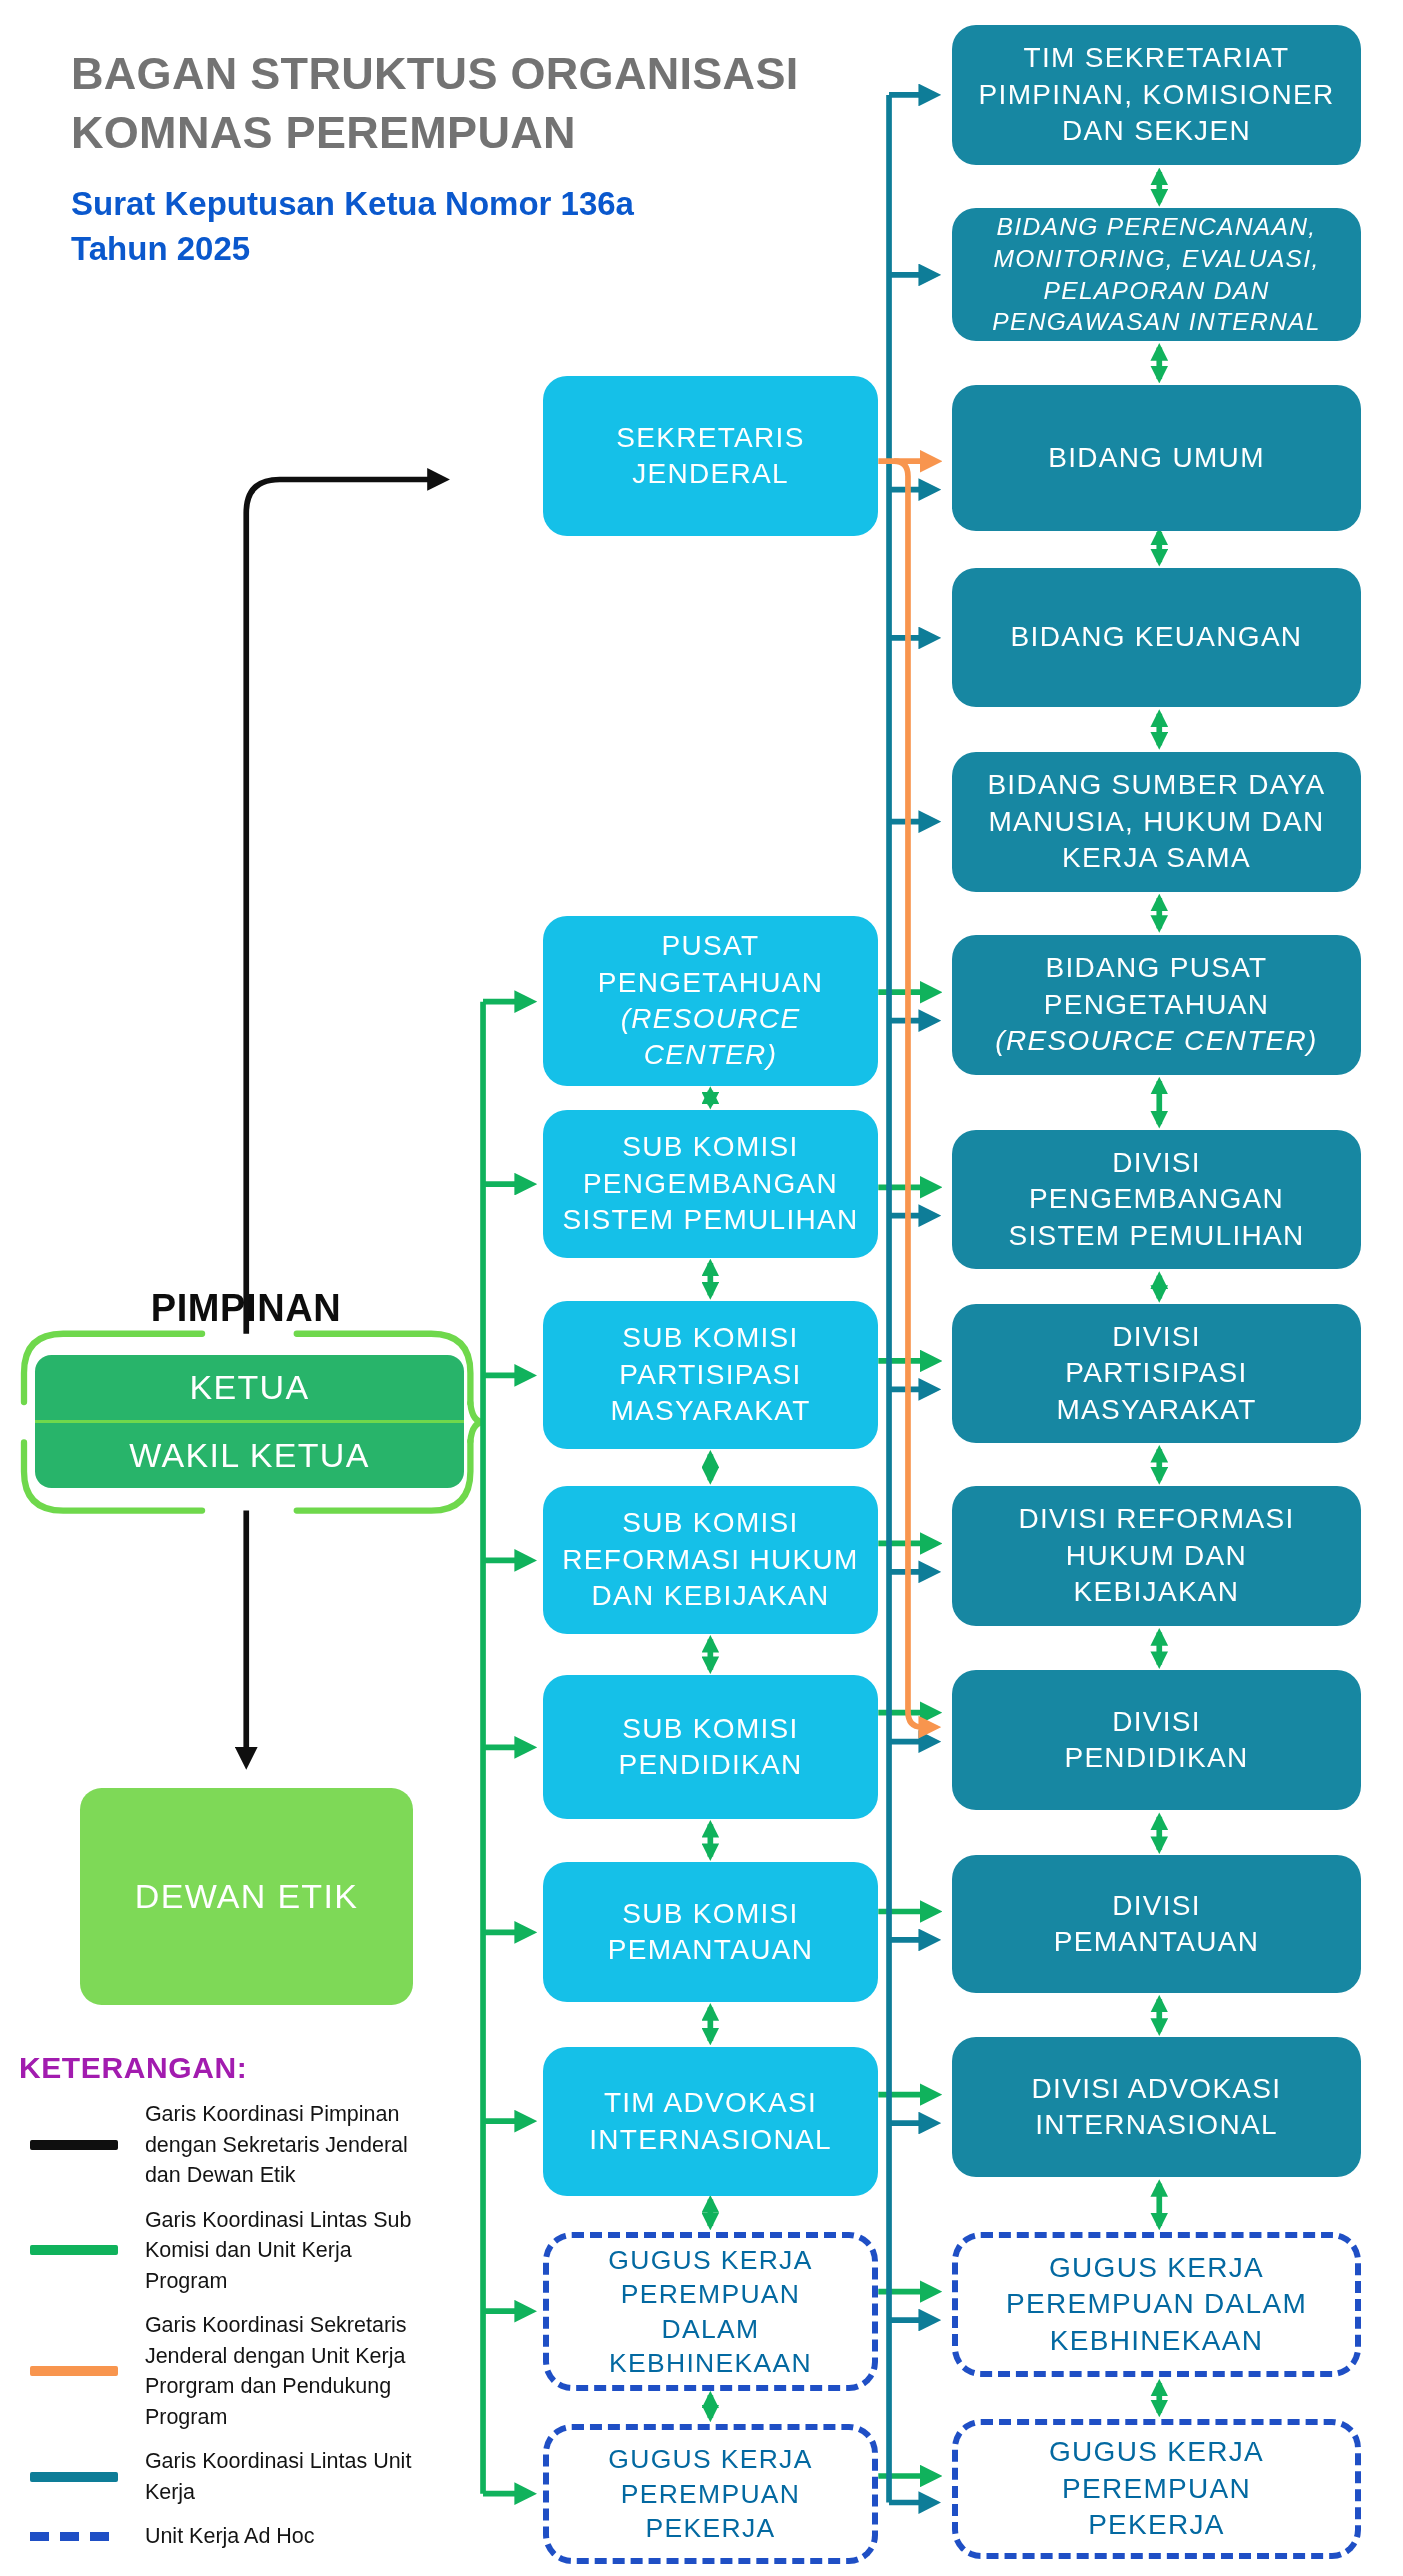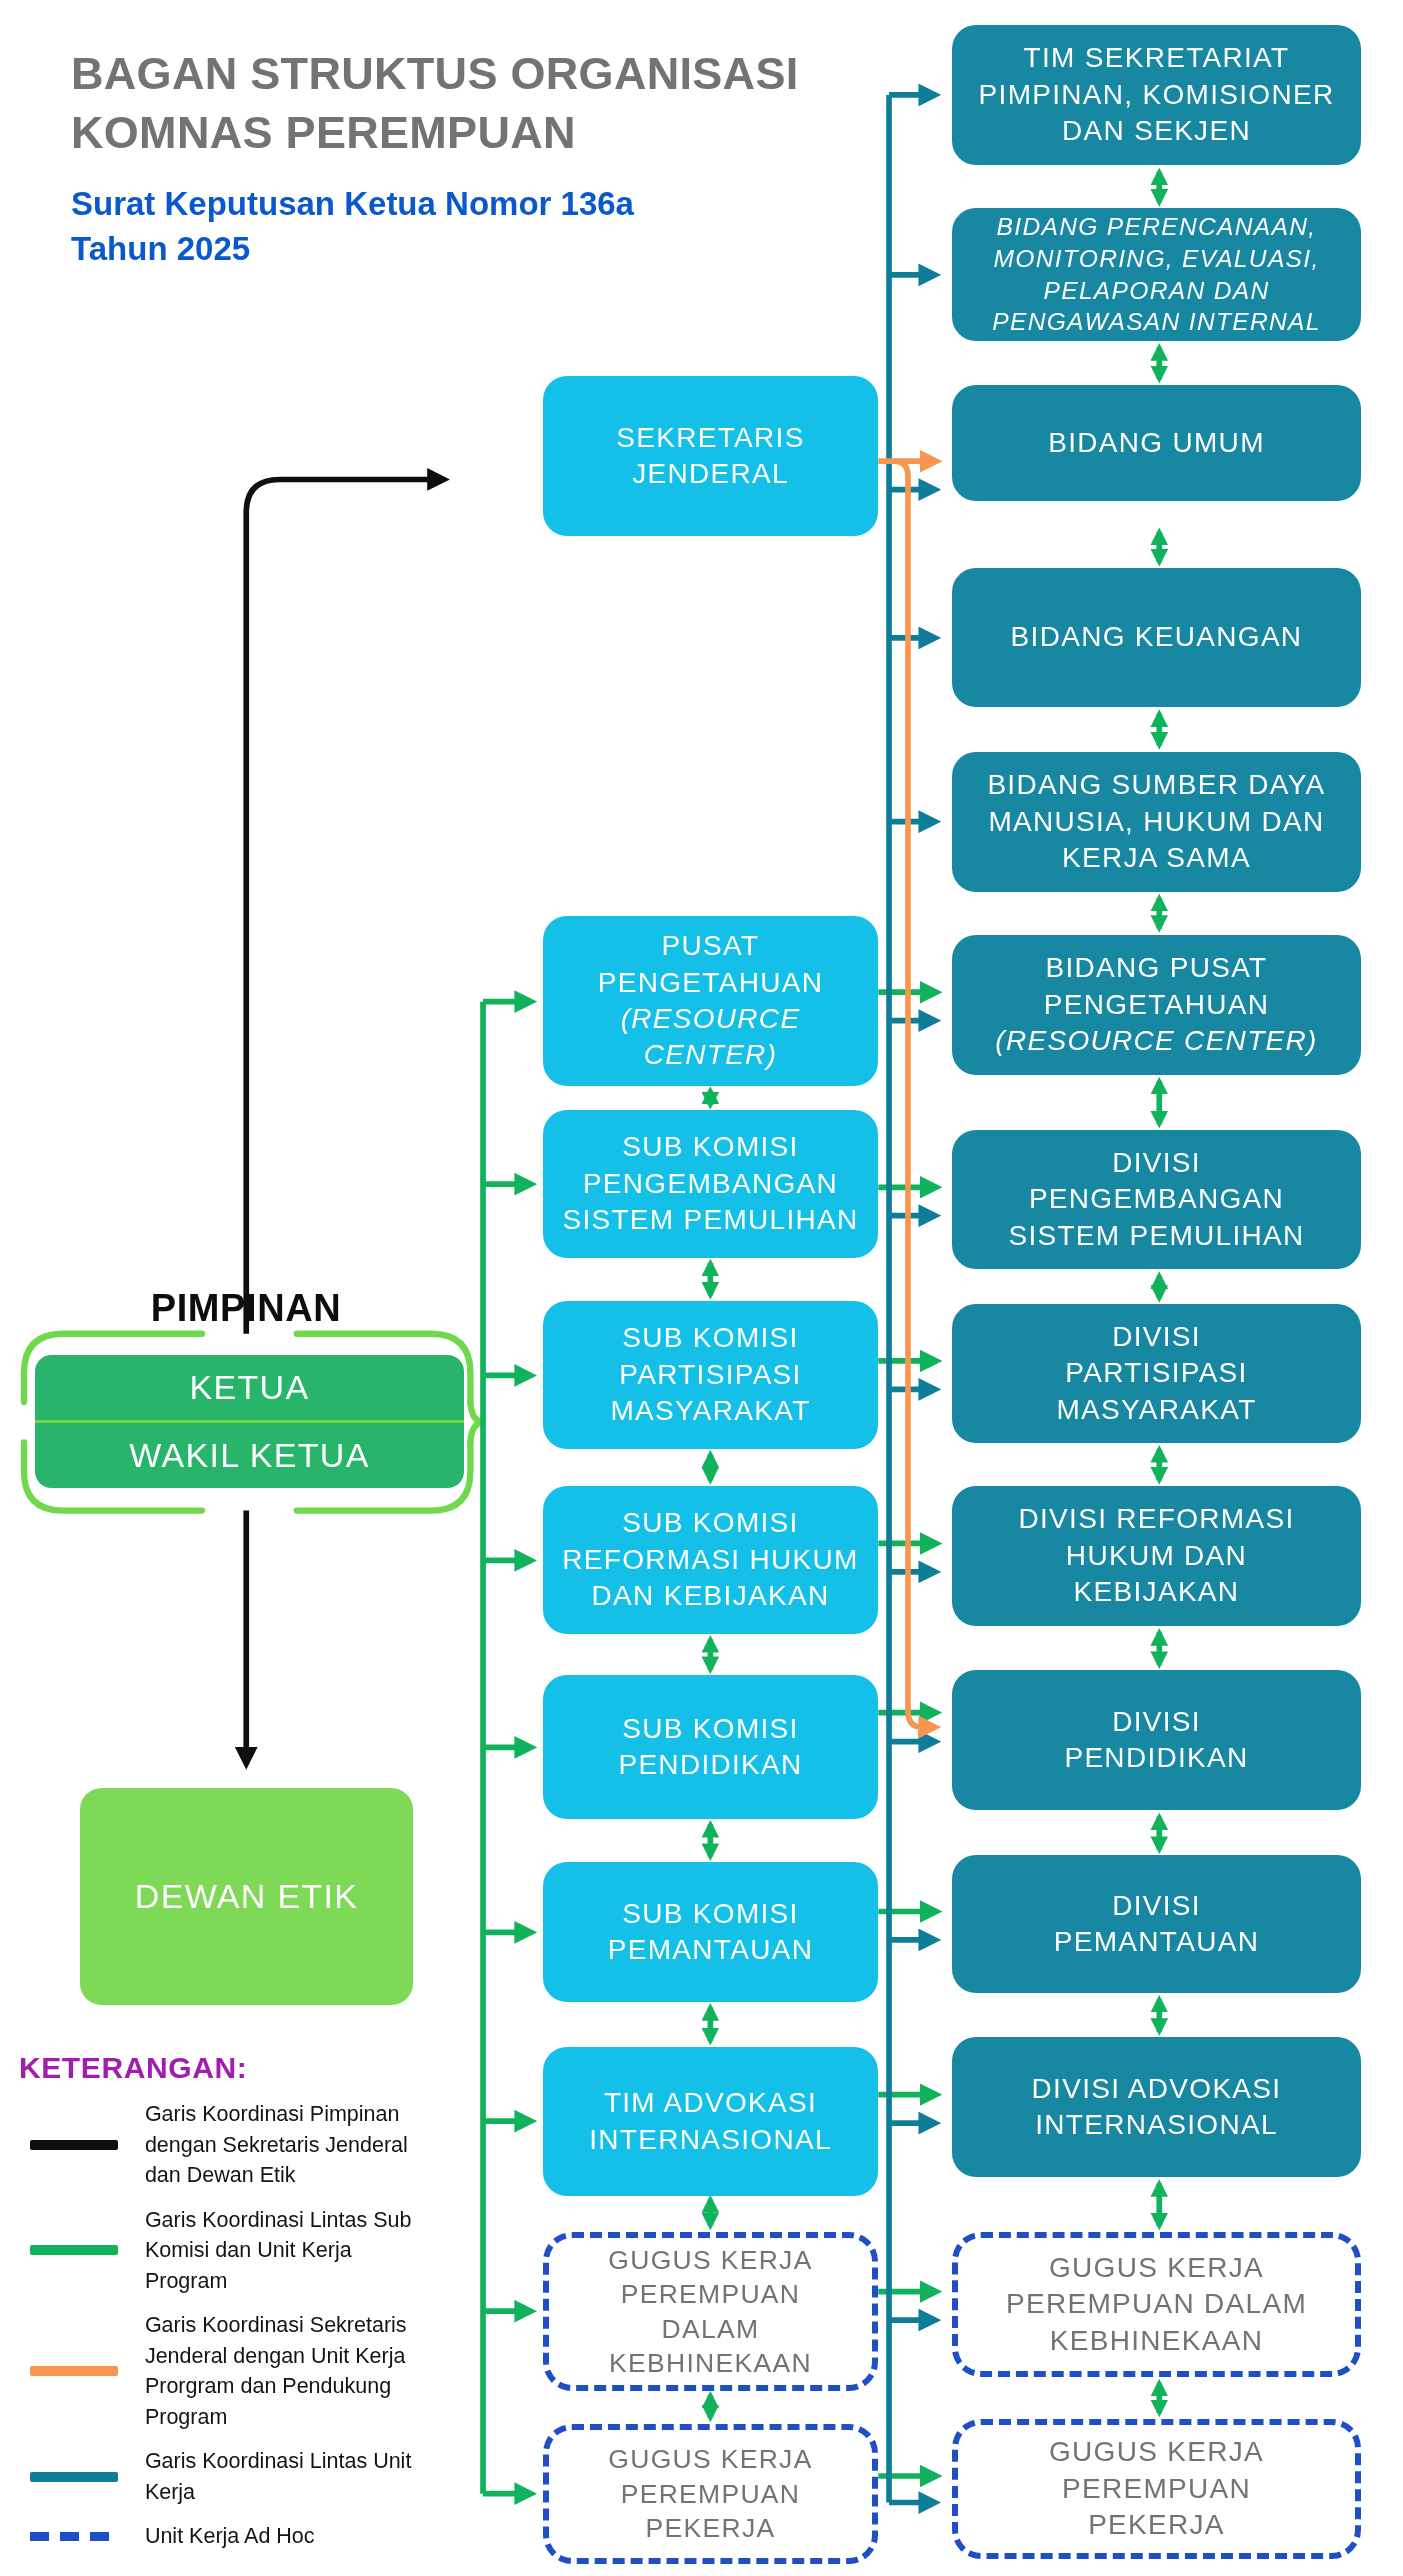--- a/index.html
+++ b/index.html
@@ -25,31 +25,31 @@
   .dewan{position:absolute;left:80px;top:1788px;width:333px;height:217px;z-index:2;
          background:#7ed957;border-radius:21.5px;color:#fff;font-size:34px;letter-spacing:1.3px;
          display:flex;align-items:center;justify-content:center;}
 
   
   .node{position:absolute;z-index:2;display:flex;flex-direction:column;align-items:center;
         justify-content:center;text-align:center;white-space:pre-line;box-sizing:border-box;
         line-height:1.3;letter-spacing:1.3px;}
   .mid{left:543px;width:335px;background:#15c0e8;color:#fff;border-radius:24px;font-size:28px;}
   .right{left:952px;width:409px;background:#1787a2;color:#fff;border-radius:24px;font-size:28px;}
-  .dashedbox{background:#fff;color:#737373;border:6.3px dashed #1f4fc5;border-radius:29px;text-align:center;}
+  .dashedbox{background:#fff;color:#0369a1;border:6.3px dashed #1f4fc5;border-radius:29px;text-align:center;}
   .small{font-size:24.6px;font-style:italic;}
   .fs42{font-size:26.5px;}
   .it{font-style:italic;}
 
   .m0{top:376px;height:160px;}  .m1{top:916px;height:170px;} .m2{top:1110px;height:148px;}
   .m3{top:1301px;height:148px;} .m4{top:1486px;height:148px;} .m5{top:1675px;height:144px;}
   .m6{top:1862px;height:140px;} .m7{top:2047px;height:149px;} .m8{top:2232px;height:159px;}
   .m9{top:2424px;height:140px;}
 
-  .r0{top:25px;height:140px;}   .r1{top:208px;height:133px;}  .r2{top:385px;height:116px;}
+  .r0{top:25px;height:140px;}   .r1{top:208px;height:133px;}  .r2{top:385px;height:146px;}
   .r3{top:568px;height:139px;}  .r4{top:752px;height:140px;} .r5{top:935px;height:140px;}
   .r6{top:1130px;height:139px;} .r7{top:1304px;height:139px;} .r8{top:1486px;height:140px;}
   .r9{top:1670px;height:140px;} .r10{top:1855px;height:138px;}.r11{top:2037px;height:140px;}
   .r12{top:2232px;height:145px;}.r13{top:2419px;height:140px;}
 
   
   .legend{position:absolute;left:19px;top:2051px;width:442px;z-index:2;}
   .legend h2{margin:0 0 14px 0;font-size:30px;color:#a21caf;letter-spacing:0.6px;}
   .litem{display:flex;align-items:center;margin-bottom:14px;}
   .lswatch{width:88px;height:10px;border-radius:1.9px;margin:0 26.5px 0 11.4px;flex:0 0 auto;}

